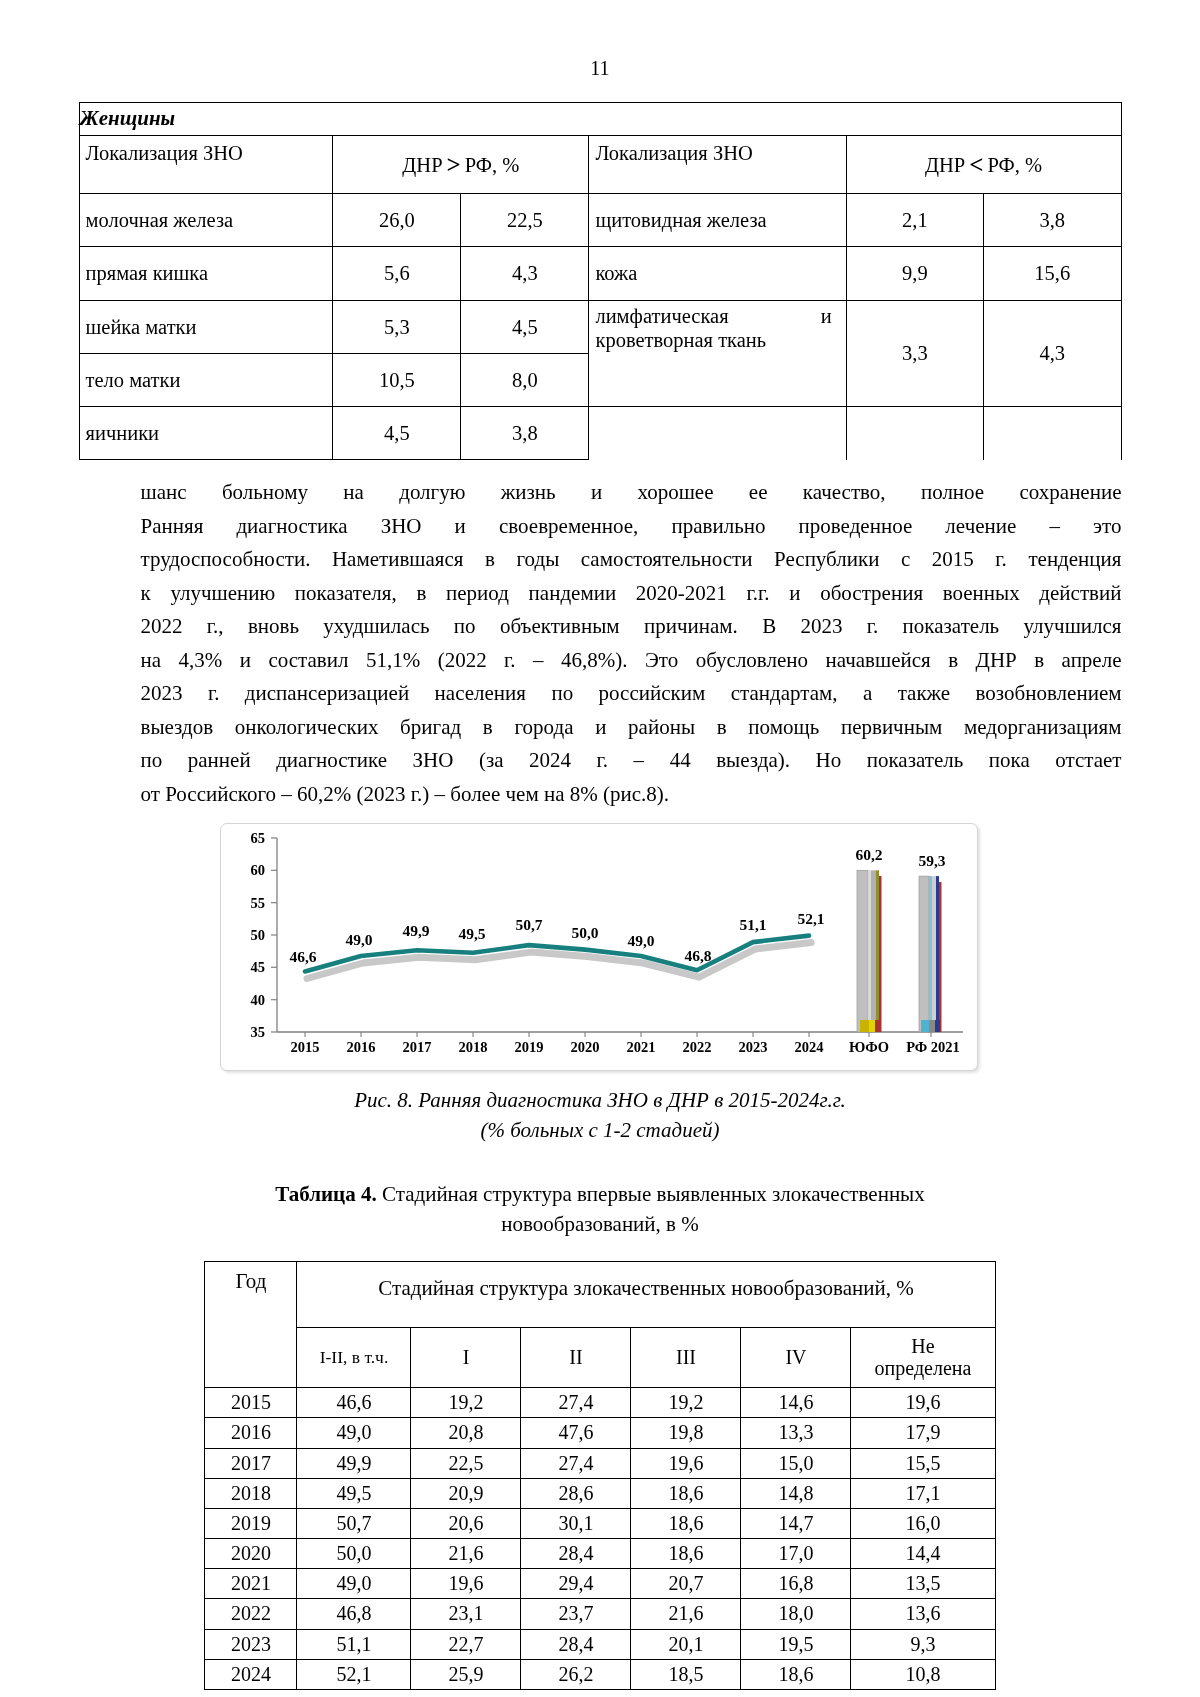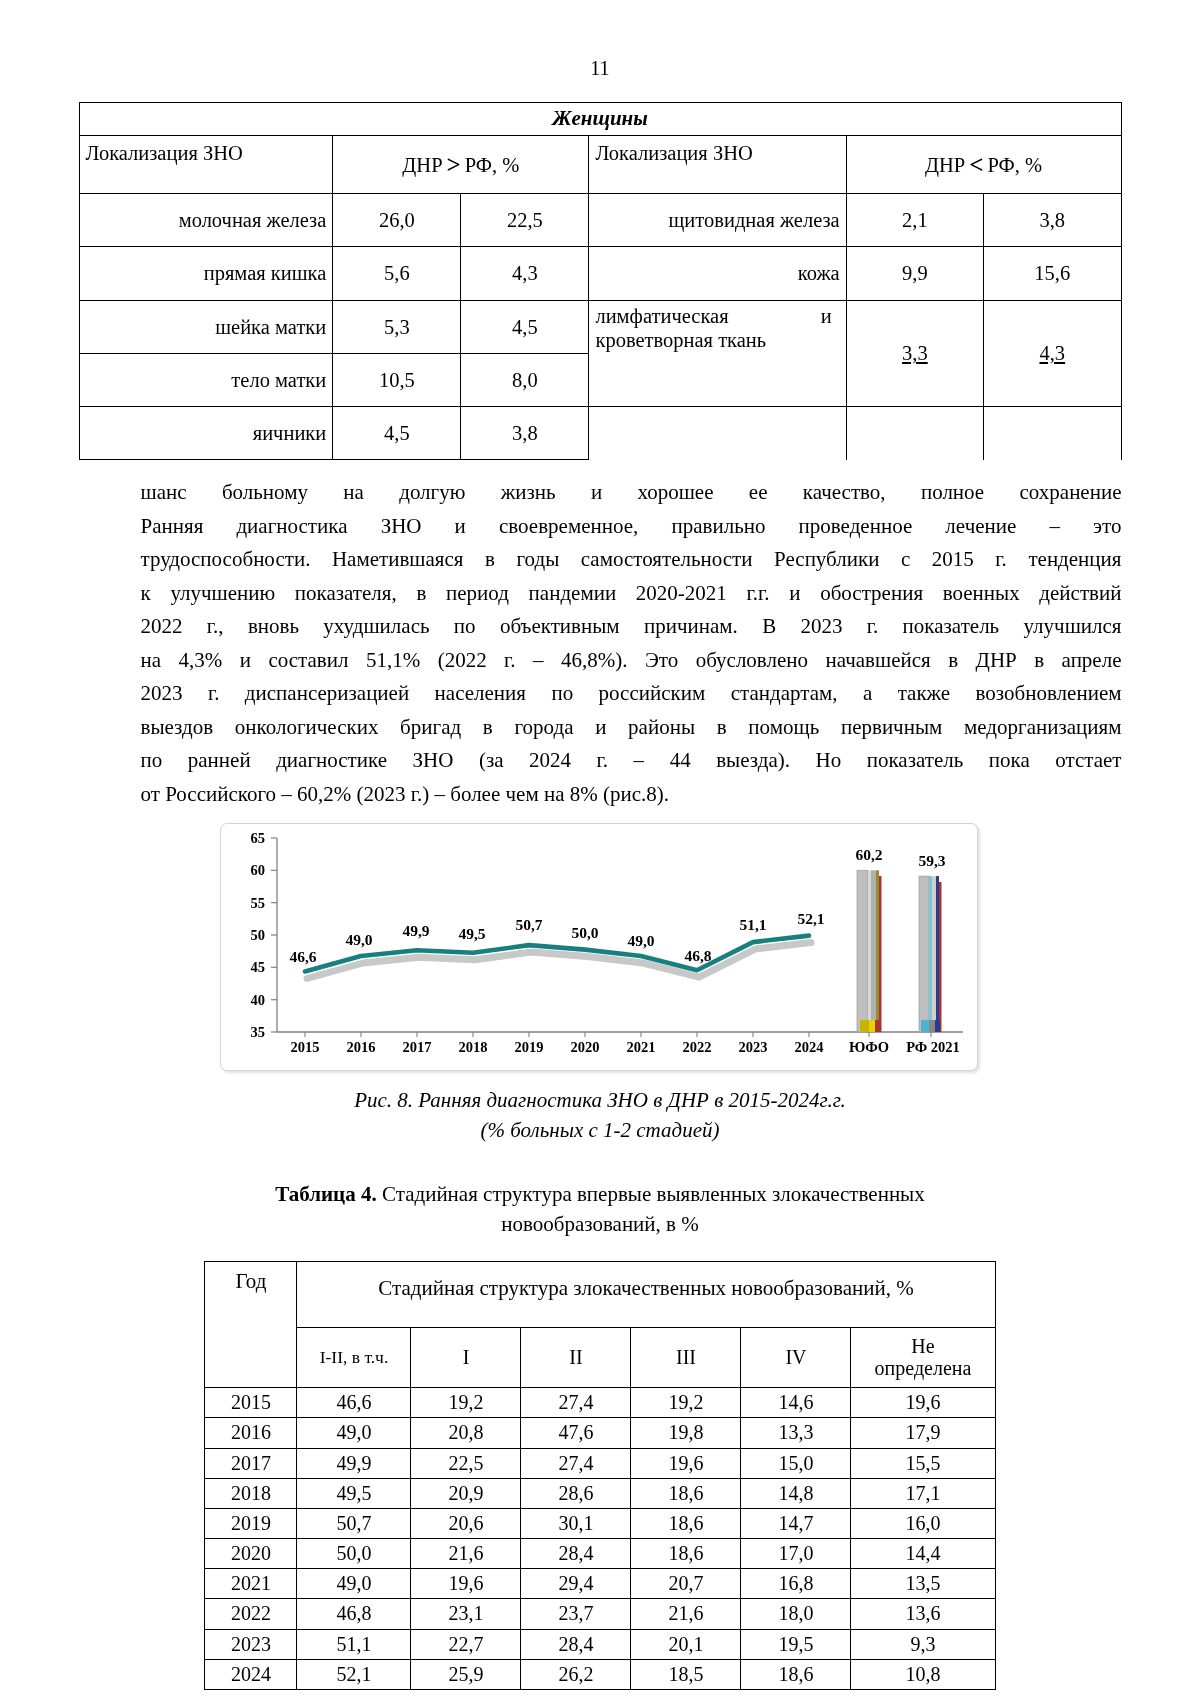--- a/index.html
+++ b/index.html
@@ -38,21 +38,20 @@
   }
   .tbl-women td, .tbl-women th {
     border: 1.6px solid #000;
     font-size: 20.5px;
     font-weight: normal;
     padding: 14px 6px;
     line-height: 1.18;
     vertical-align: middle;
   }
   .tbl-women .title-cell {
-    text-align: center;
     font-style: italic;
     font-weight: bold;
     font-size: 21px;
     padding: 3px 0 4px 0;
   }
   .tbl-women .hdr-loc {
     text-align: left;
     vertical-align: top;
     padding-top: 5px;
   }
@@ -63,31 +62,30 @@
   .tbl-women .hdr-cmp .gt {
     font-size: 25px;
     font-weight: bold;
     vertical-align: -1px;
     padding: 0 4px;
   }
   .tbl-women .num {
     text-align: center;
   }
   .tbl-women .loc {
-    text-align: right;
+    text-align: left;
   }
   .tbl-women .justify2 {
     text-align: justify;
     text-align-last: justify;
     padding-right: 14px;
   }
   .tbl-women td.rowspan-mid {
     text-align: center;
     vertical-align: middle;
-    text-decoration: underline;
   }
 
   
   .body-par {
     width: 1043px;
     margin: 16px auto 0 auto;
     font-size: 21px;
     line-height: 33.5px;
     text-align: justify;
     text-indent: 62px;

